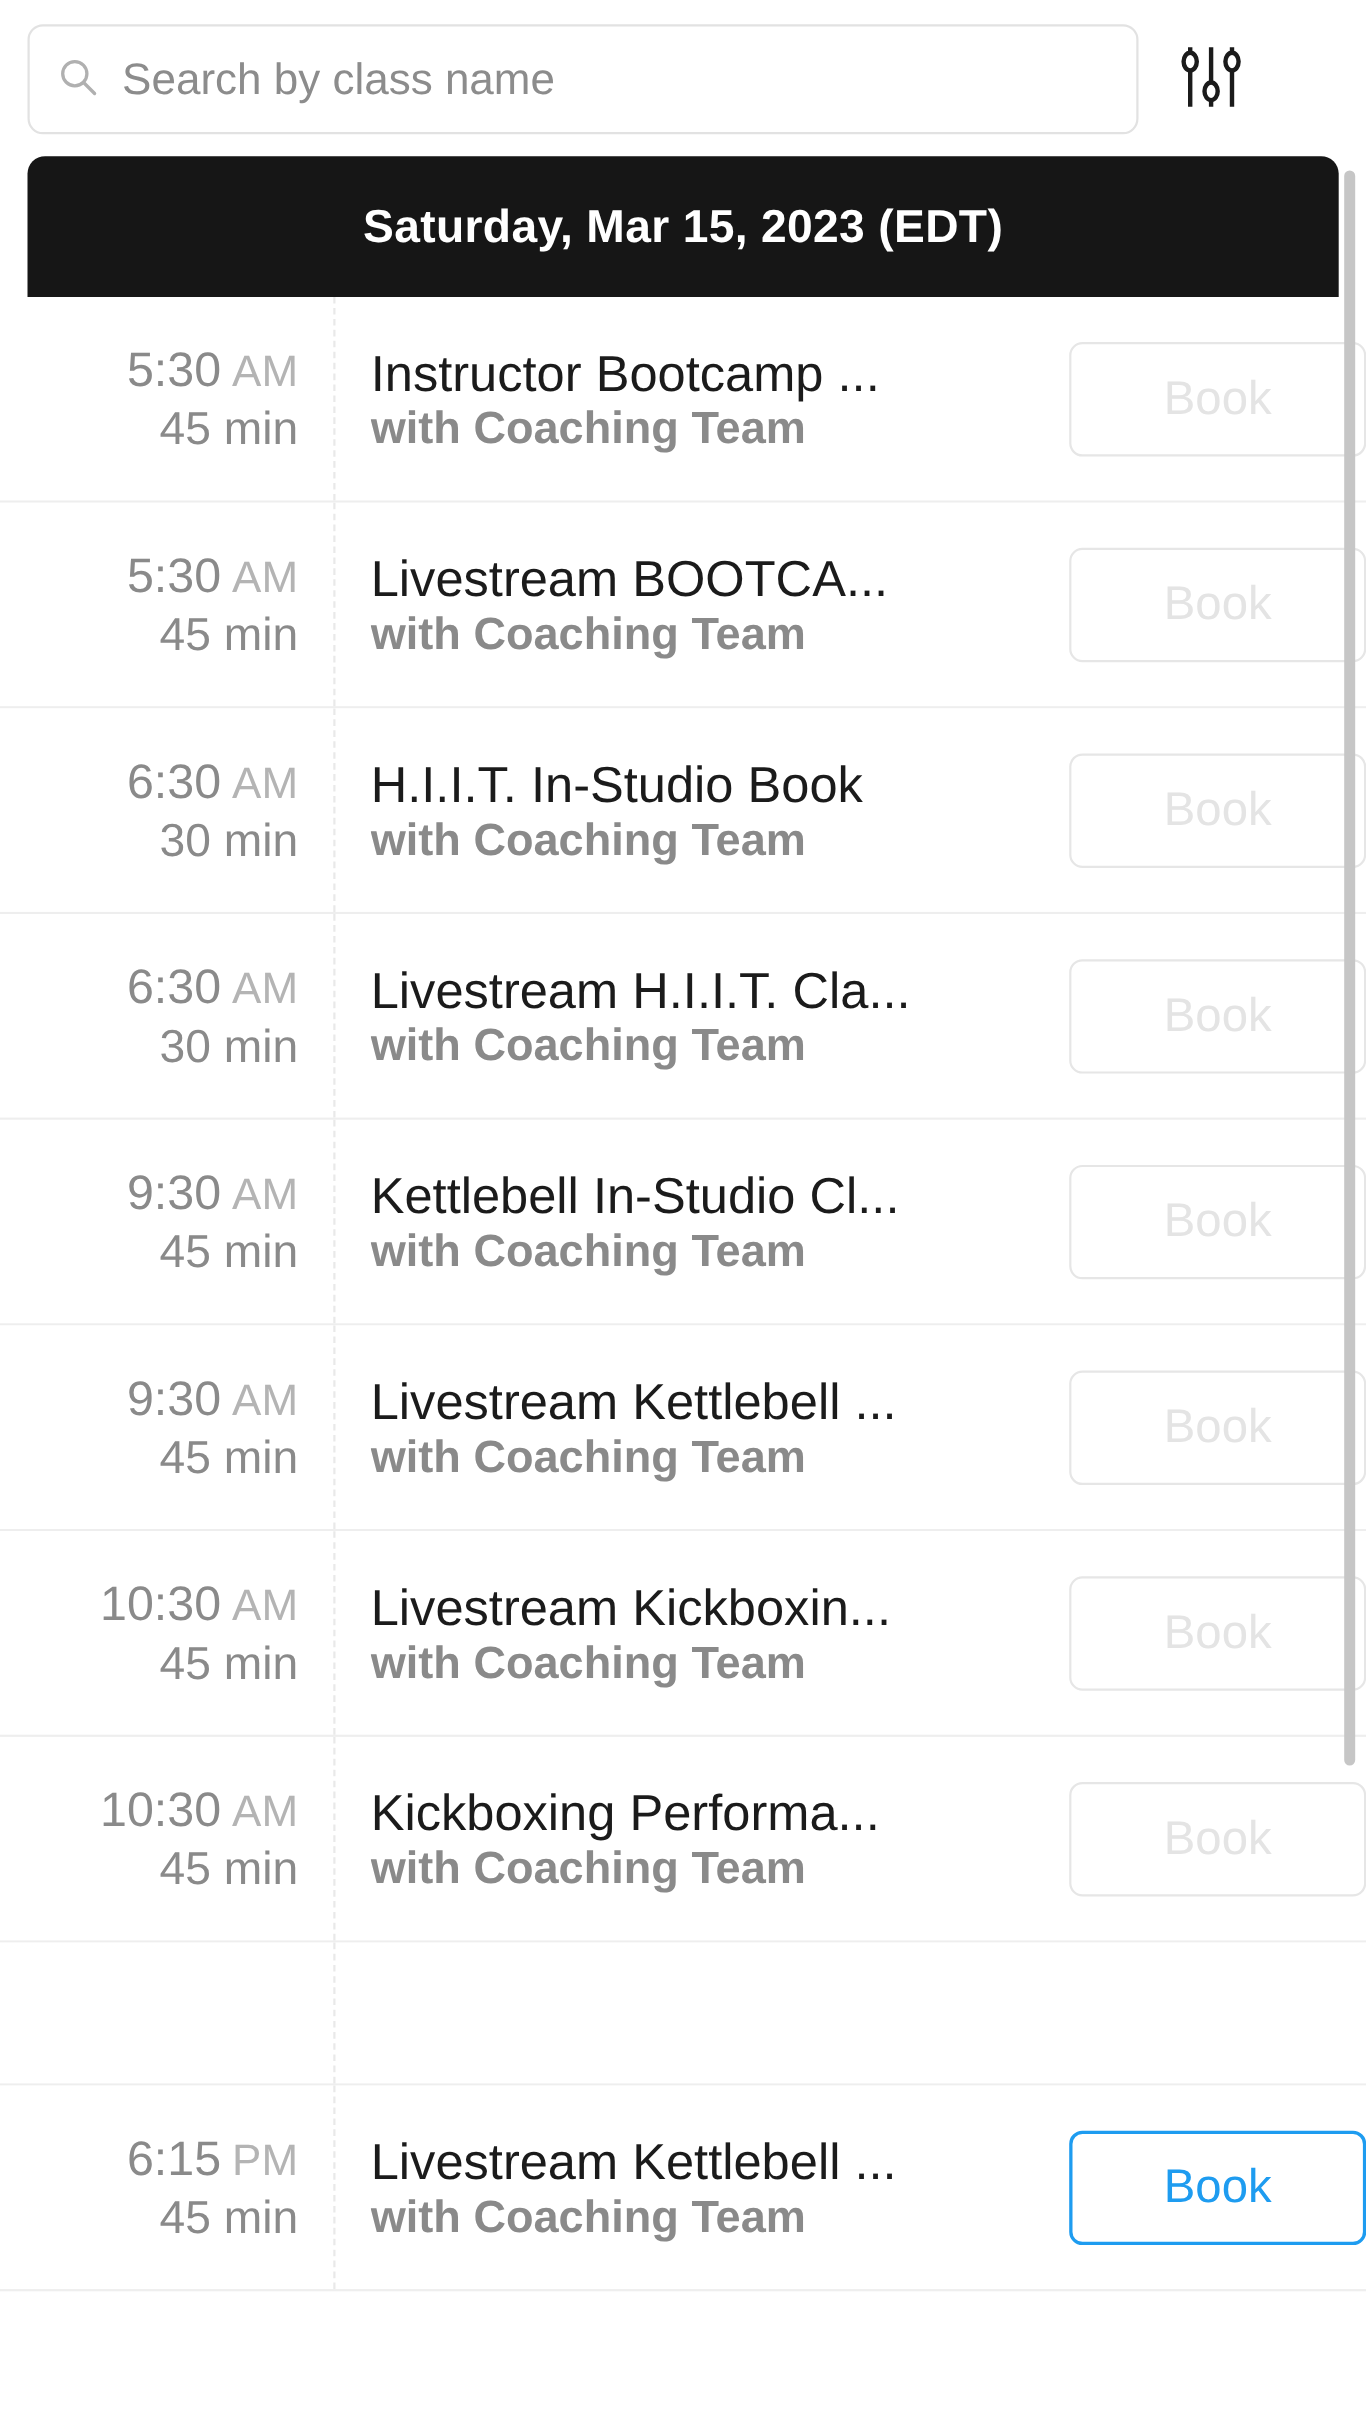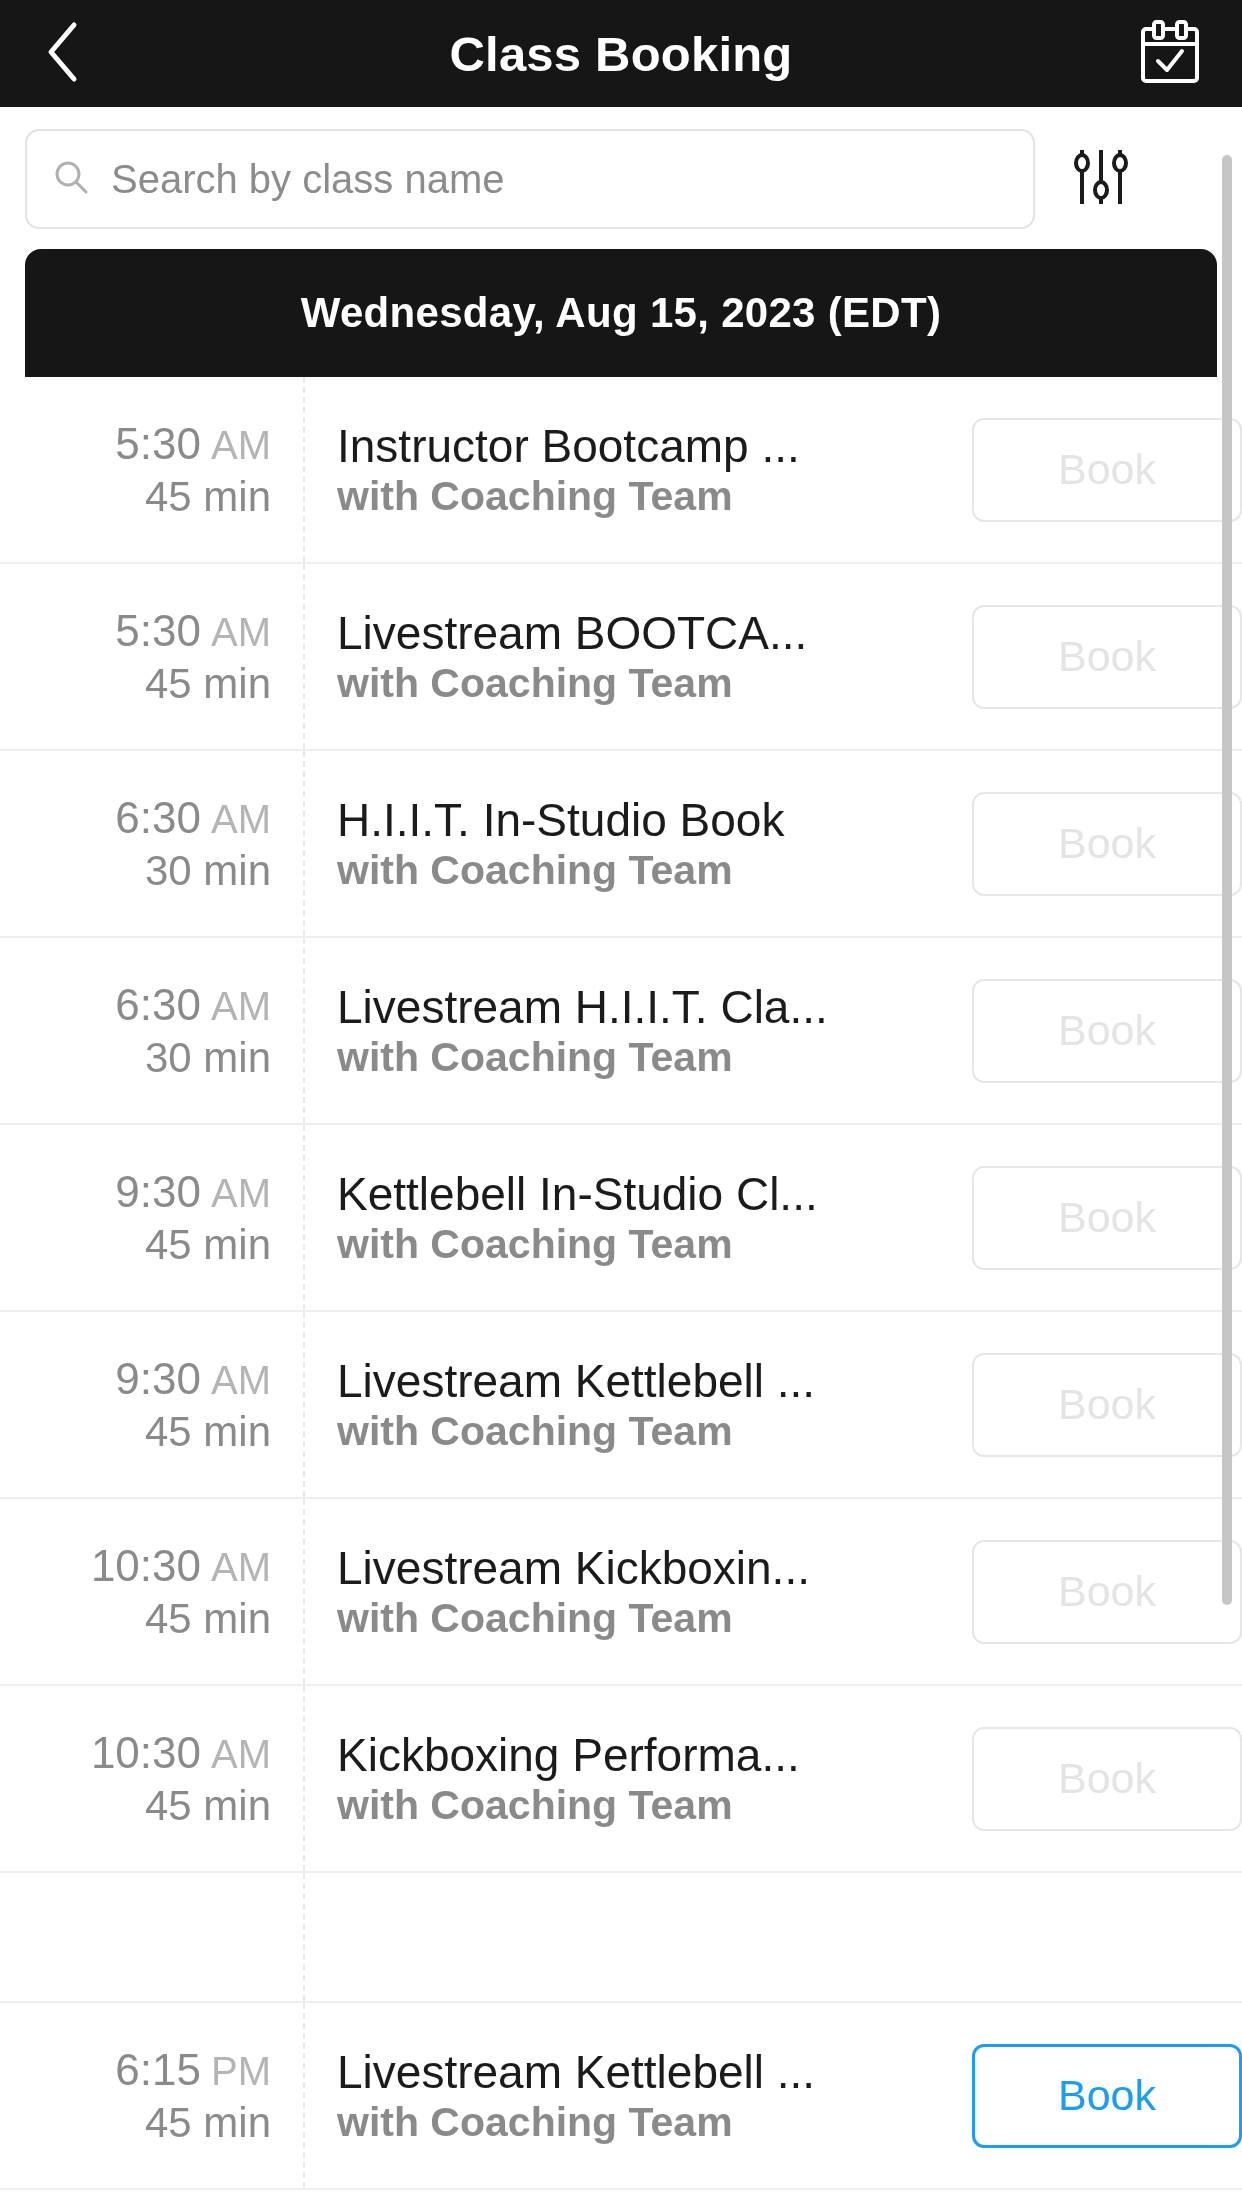--- a/index.html
+++ b/index.html
@@ -226,43 +226,20 @@
     border-radius: 5px;
     cursor: grab;
     pointer-events: auto;
   }
 </style>
 </head>
 <body>
 
 <div id="app">
 
-  <div class="header">
-    <div class="back-btn">
-      <span>
-        <svg width="34" height="62" viewBox="0 0 34 62" fill="none">
-          <path d="M29 4 L6 31 L29 58" stroke="#ffffff" stroke-width="5" stroke-linecap="round" stroke-linejoin="round"></path>
-        </svg>
-      </span>
-    </div>
-
-    <div class="header-title">Class Booking</div>
-
-    <div class="cal-btn">
-      <span>
-        <svg width="62" height="66" viewBox="0 0 62 66" fill="none">
-          <rect x="4" y="10" width="54" height="52" rx="3" stroke="#ffffff" stroke-width="4"></rect>
-          <line x1="4" y1="25" x2="58" y2="25" stroke="#ffffff" stroke-width="4"></line>
-          <rect x="15" y="3" width="9" height="16" rx="2.5" stroke="#ffffff" stroke-width="4" fill="#161616"></rect>
-          <rect x="38" y="3" width="9" height="16" rx="2.5" stroke="#ffffff" stroke-width="4" fill="#161616"></rect>
-          <path d="M19 42 L28 51 L43 32" stroke="#ffffff" stroke-width="4" stroke-linecap="round" stroke-linejoin="round" fill="none"></path>
-        </svg>
-      </span>
-    </div>
-  </div>
 
   <div class="search-row">
     <div class="search-box">
       <span class="search-icon">
         <svg width="36" height="36" viewBox="0 0 36 36" fill="none">
           <circle cx="15" cy="15" r="11" stroke="#b0b0b0" stroke-width="3"></circle>
           <line x1="23" y1="23" x2="33" y2="33" stroke="#b0b0b0" stroke-width="3" stroke-linecap="round"></line>
         </svg>
       </span>
       <input class="search-input" type="text" placeholder="Search by class name" style="">
@@ -275,21 +252,21 @@
           <line x1="48" y1="4" x2="48" y2="58" stroke="#1b1b1b" stroke-width="4"></line>
           <ellipse cx="10" cy="17" rx="6" ry="8" stroke="#1b1b1b" stroke-width="4" fill="#ffffff"></ellipse>
           <ellipse cx="29" cy="44" rx="6" ry="8" stroke="#1b1b1b" stroke-width="4" fill="#ffffff"></ellipse>
           <ellipse cx="48" cy="17" rx="6" ry="8" stroke="#1b1b1b" stroke-width="4" fill="#ffffff"></ellipse>
         </svg>
       </span>
     </div>
   </div>
 
   <div class="date-banner">
-    <div class="date-banner-text">Wednesday, Aug 15, 2023 (EDT)</div>
+    <div class="date-banner-text">Saturday, Mar 15, 2023 (EDT)</div>
   </div>
 
   <div class="class-list" id="class-list">
       <div class="class-row">
         <div class="time-col">
           <div class="time-line"><span class="time-val">5:30</span><span class="time-ampm">AM</span></div>
           <div class="duration">45 min</div>
         </div>
         <div class="info-col">
           <div class="class-name">Instructor Bootcamp ...</div>

